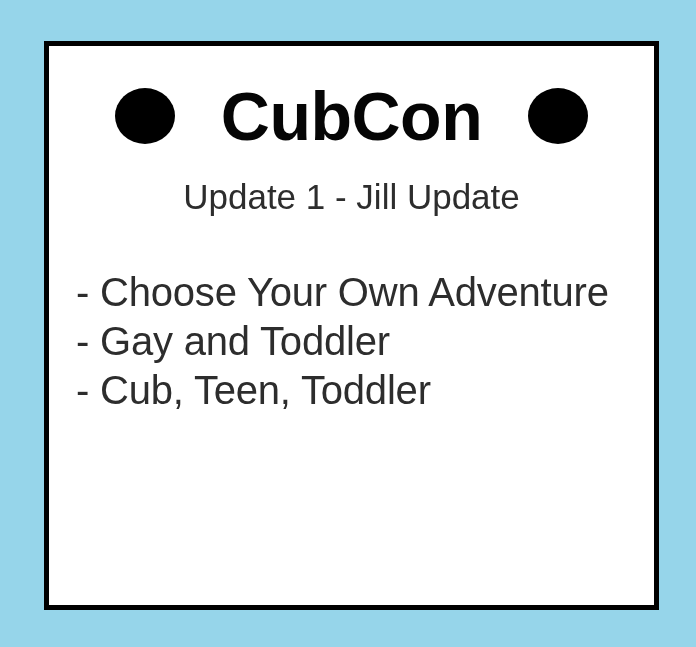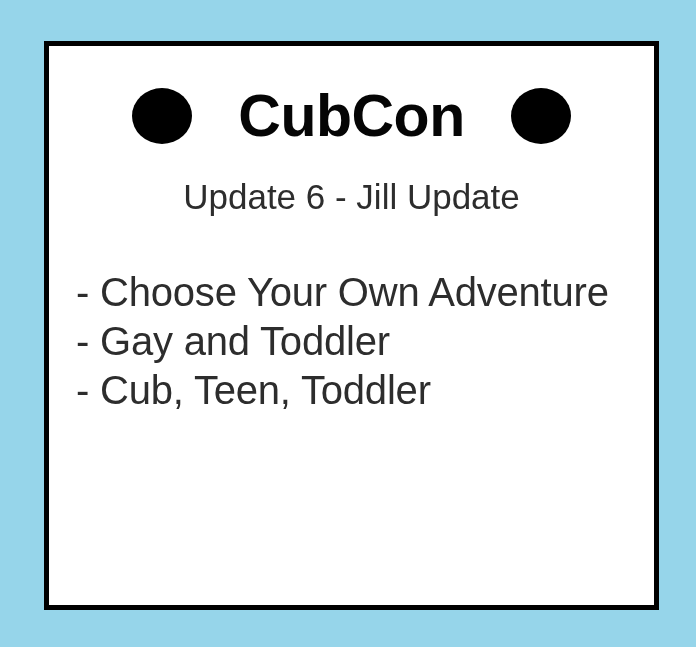--- a/index.html
+++ b/index.html
@@ -51,21 +51,21 @@
     border-radius: 50%;
     background: #000000;
     flex: 0 0 auto;
   }
   .title-dot.left  { margin-right: 46px; }
   .title-dot.right { margin-left: 46px; }
 
   .title-text {
     font-family: "Liberation Sans", sans-serif;
     font-weight: bold;
-    font-size: 59px;
+    font-size: 68px;
     line-height: 1;
     color: #050505;
     letter-spacing: -0.5px;
     white-space: nowrap;
   }
 
   
   .subtitle {
     position: absolute;
     left: 0;
@@ -107,21 +107,21 @@
 <div id="slide-root">
 
   <div id="slide-card">
 
     <div class="title-row">
       <span class="title-dot left"></span>
       <span class="title-text">CubCon</span>
       <span class="title-dot right"></span>
     </div>
 
-    <div class="subtitle">Update 6 - Jill Update</div>
+    <div class="subtitle">Update 1 - Jill Update</div>
 
     <ul class="bullet-list">
       <li class="bullet-item">- Choose Your Own Adventure</li>
       <li class="bullet-item">- Gay and Toddler</li>
       <li class="bullet-item">- Cub, Teen, Toddler</li>
     </ul>
 
   </div>
 </div>
 

